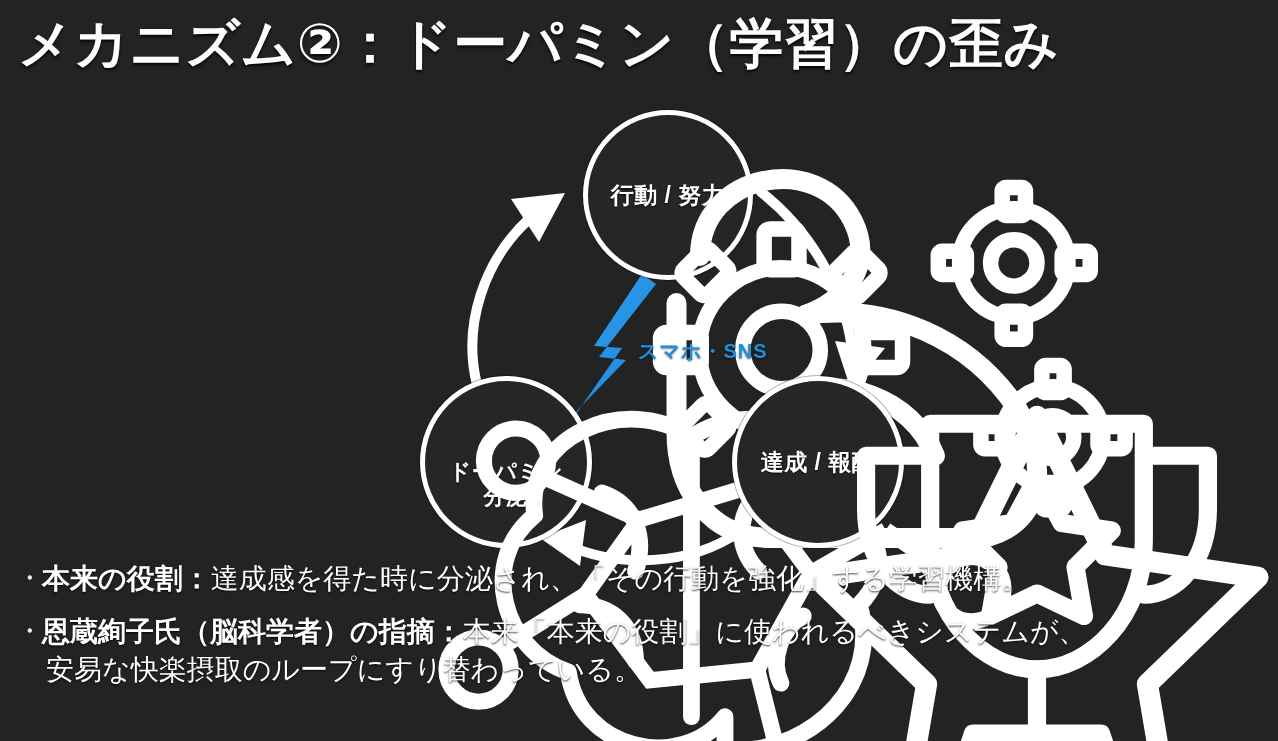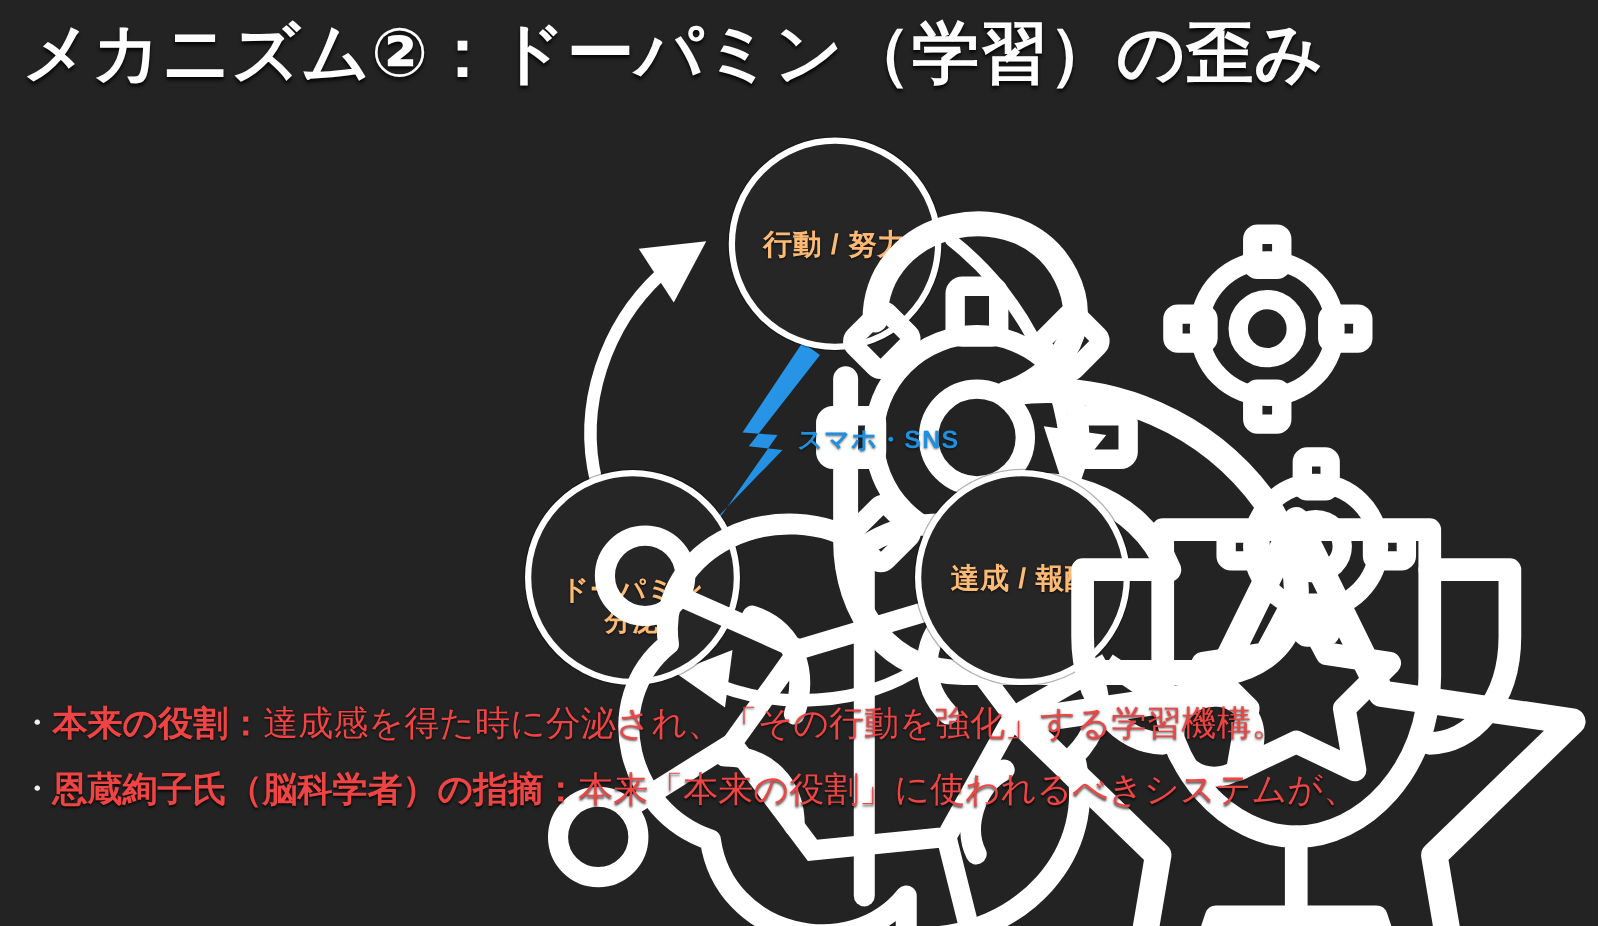--- a/index.html
+++ b/index.html
@@ -98,21 +98,21 @@
   .node-icons-bottom {
     display: flex;
     align-items: flex-start;
     justify-content: center;
     height: 42px;
     margin-top: 1px;
   }
   .node-label {
     font-size: 23px;
     font-weight: 700;
-    color: #fdba74;
+    color: #ffffff;
     text-align: center;
     line-height: 1.12;
     letter-spacing: 0.5px;
     text-shadow: 0 1px 2px rgba(0,0,0,0.8);
     white-space: pre-line;
   }
   .node-label.two-line {
     font-size: 22px;
   }
 
@@ -146,21 +146,21 @@
     width: 26px;
     font-size: 27px;
     line-height: 1.35;
     color: #f2f2f2;
     text-align: center;
   }
   .bullet-body {
     flex: 1 1 auto;
     font-size: 28px;
     line-height: 1.38;
-    color: #ef4444;
+    color: #ffffff;
     text-shadow: 0 1px 2px rgba(0,0,0,0.8);
   }
   .bullet-lead {
     font-weight: 700;
   }
   .bullet-line2 {
     display: block;
     padding-left: 4px;
   }
 </style>
@@ -323,18 +323,19 @@
       <span class="bullet-marker">・</span>
       <span class="bullet-body">
         <span class="bullet-lead">本来の役割：</span><span>達成感を得た時に分泌され、「その行動を強化」する学習機構。</span>
       </span>
     </div>
 
     <div class="bullet">
       <span class="bullet-marker">・</span>
       <span class="bullet-body">
         <span class="bullet-lead">恩蔵絢子氏（脳科学者）の指摘：</span><span>本来「本来の役割」に使われるべきシステムが、</span>
+        <span class="bullet-line2">安易な快楽摂取のループにすり替わっている。</span>
       </span>
     </div>
 
   </div>
 
 </div>
 
 </body></html>

